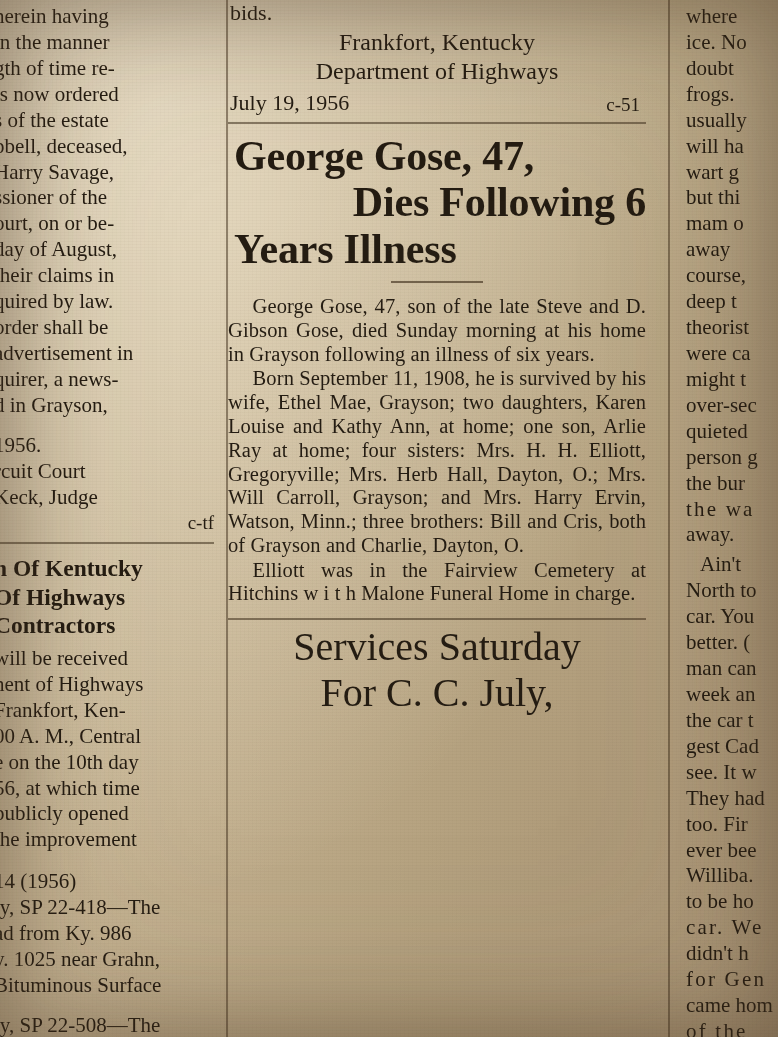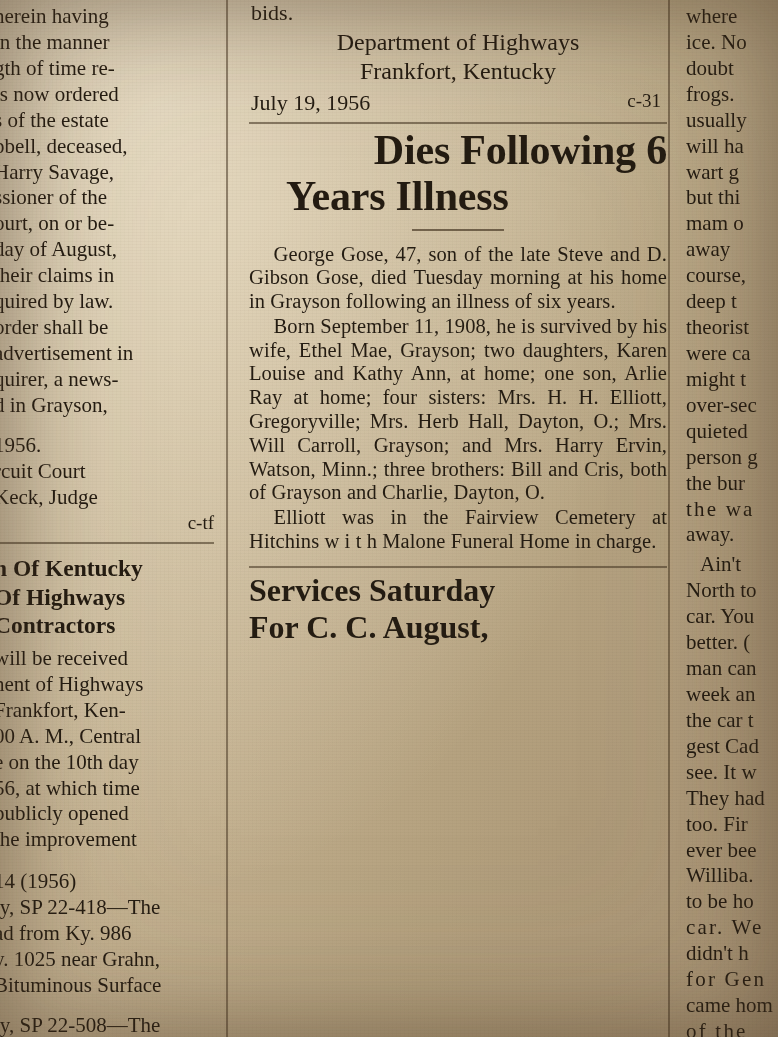--- a/index.html
+++ b/index.html
@@ -38,21 +38,21 @@
   }
 
   
   .col {
     position: absolute;
     top: 0;
     bottom: 0;
     overflow: hidden;
   }
   #col-left  { left: -14px; width: 236px; }
-  #col-mid   { left: 241px; width: 432px; }
+  #col-mid   { left: 220px; width: 432px; }
   #col-right { left: 676px; width: 118px; }
 
   .rule-v {
     position: absolute;
     top: 0;
     bottom: 0;
     width: 2px;
     background: #4a3b27;
     opacity: .55;
   }
@@ -102,41 +102,41 @@
 
   .masthead {
     text-align: center;
     font-size: 24px;
     line-height: 1.2;
     padding-top: 2px;
   }
   .dateline {
     display: flex;
     justify-content: space-between;
-    align-items: flex-start;
+    align-items: flex-end;
     font-size: 22px;
     padding: 4px 6px 0 2px;
   }
 
   .headline {
     font-family: "Liberation Serif", serif;
     font-weight: bold;
     font-size: 42px;
     line-height: 1.06;
     letter-spacing: -0.2px;
     margin: 10px 0 0 0;
     text-align: left;
     text-indent: 6px;
   }
   .headline2 {
-    font-weight: bold;
-    font-size: 32px;
+    font-weight: normal;
+    font-size: 40px;
     line-height: 1.06;
     margin: 6px 0 0 0;
-    text-align: left;
+    text-align: center;
   }
 
   .sub-head {
     font-weight: bold;
     font-size: 23.5px;
     line-height: 1.22;
     text-align: center;
     margin: 0;
   }
 
@@ -211,49 +211,50 @@
 
     </div>
   </div>
 
   <div class="col" id="col-mid">
     <div class="mid-inner">
 
       <div class="bids">bids.</div>
 
       <div class="masthead">
+        <div>Frankfort, Kentucky</div>
         <div>Department of Highways</div>
-        <div>Frankfort, Kentucky</div>
       </div>
 
       <div class="dateline">
         <span>July 19, 1956</span>
-        <span class="tag">c-31</span>
+        <span class="tag">c-51</span>
       </div>
 
       <div class="rule-h" style="margin:6px 0 4px 0;"></div>
 
       <div>
+        <div class="headline">George Gose, 47,</div>
         <div class="headline" style="margin-top:2px;text-align:right;">Dies Following 6</div>
-        <div class="headline" style="margin-top:2px;margin-left:31px;">Years Illness</div>
+        <div class="headline" style="margin-top:2px;">Years Illness</div>
       </div>
 
       <div class="rule-short"></div>
 
       <div class="body blur-soft">
-        <p>George Gose, 47, son of the late Steve and D. Gibson Gose, died Tuesday morning at his home in Grayson following an illness of six years.</p>
+        <p>George Gose, 47, son of the late Steve and D. Gibson Gose, died Sunday morning at his home in Grayson following an illness of six years.</p>
         <p>Born September 11, 1908, he is survived by his wife, Ethel Mae, Grayson; two daughters, Karen Louise and Kathy Ann, at home; one son, Arlie Ray at home; four sisters: Mrs. H. H. Elliott, Gregoryville; Mrs. Herb Hall, Dayton, O.; Mrs. Will Carroll, Grayson; and Mrs. Harry Ervin, Watson, Minn.; three brothers: Bill and Cris, both of Grayson and Charlie, Dayton, O.</p>
         <p>Elliott was in the Fairview Cemetery at Hitchins w i t h Malone Funeral Home in charge.</p>
       </div>
 
       <div class="rule-h" style="margin:12px 0 6px 0;"></div>
 
       <div>
         <div class="headline2">Services Saturday</div>
-        <div class="headline2" style="margin-top:4px;">For C. C. August,</div>
+        <div class="headline2" style="margin-top:4px;">For C. C. July,</div>
       </div>
 
     </div>
   </div>
 
   <div class="col" id="col-right">
     <div class="right-body blur-soft">
       <p>where</p>
       <p>ice. No</p>
       <p>doubt</p>

